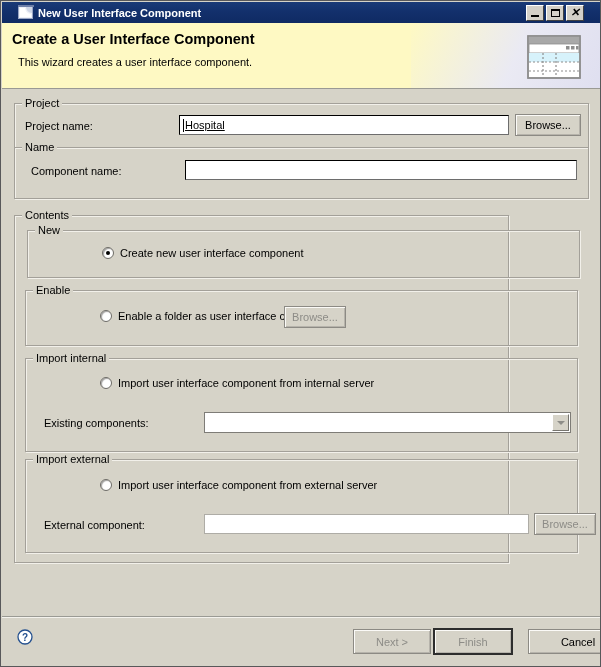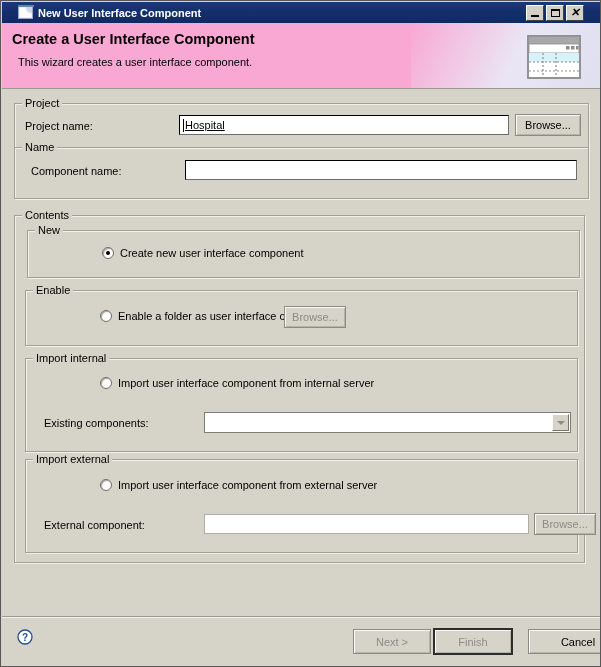--- a/index.html
+++ b/index.html
@@ -80,21 +80,21 @@
     color: #000; font-size: 11px; font-weight: bold;
     display: flex; align-items: center; justify-content: center;
     line-height: 1;
   }
 
   
   .banner {
     position: absolute;
     left: 1px; top: 22px;
     width: 599px; height: 65px;
-    background: #f9a8d4;
+    background: #fef9c3;
     border-bottom: 1px solid #9a9a94;
     overflow: hidden;
   }
   .banner-sheen {
     position: absolute;
     right: 0; top: 0;
     width: 190px; height: 65px;
     background: linear-gradient(115deg, rgba(255,255,255,0) 0%, rgba(233,233,246,0.95) 55%, rgba(223,223,240,1) 100%);
   }
   .banner-title {
@@ -346,21 +346,21 @@
     </div>
 
     <div class="group" style="left:12px; top:58px; width:575px; height:52px;padding-left:28px;">
       <span class="legend">Name</span>
       <span class="lbl" style="left:16px; top:17px;">Component name:</span>
       <div class="field" style="left:170px; top:12px; width:392px; height:20px;" placeholder="">
         <span></span>
       </div>
     </div>
 
-    <div class="group" style="left:12px; top:126px; width:571px; height:348px;">
+    <div class="group" style="left:12px; top:126px; width:495px; height:348px;">
       <span class="legend">Contents</span>
 
       <div class="group" style="left:12px; top:14px; width:553px; height:48px;">
         <span class="legend">New</span>
         <div class="radio-row" style="left:26px; top:16px;">
           <span class="radio checked"></span>
           <span class="radio-label">Create new user interface component</span>
         </div>
       </div>
 

